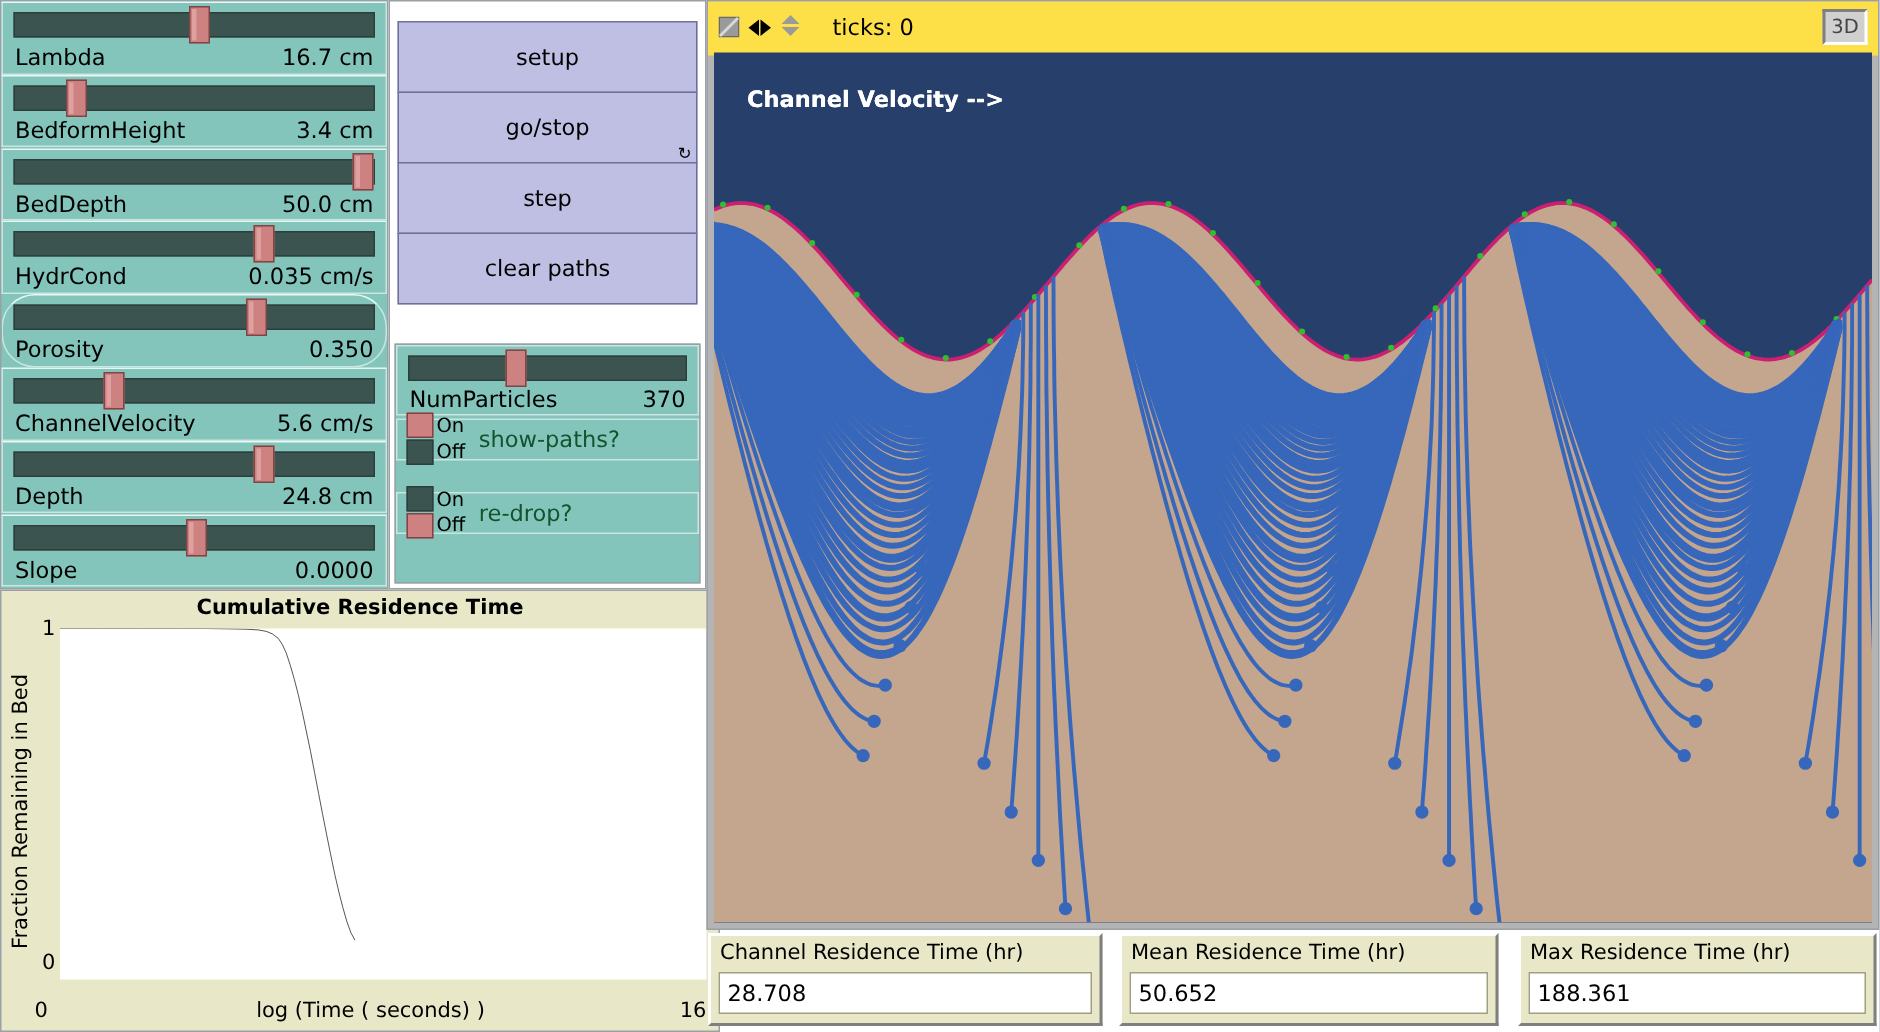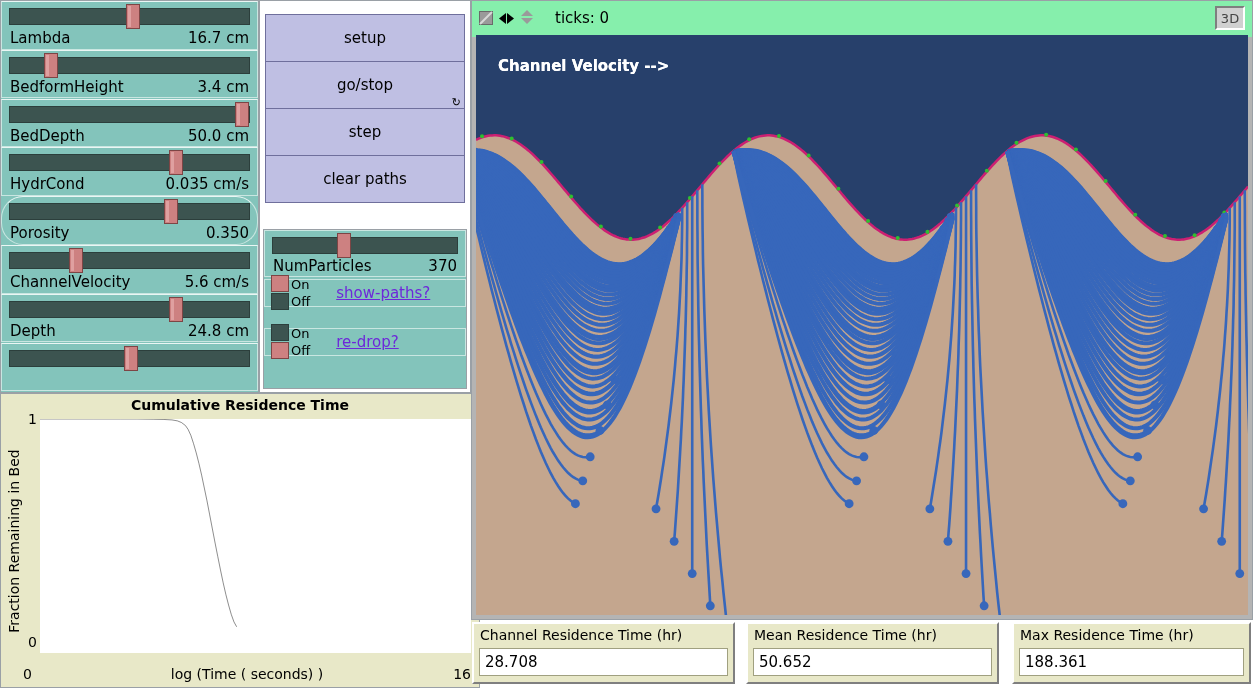--- a/index.html
+++ b/index.html
@@ -54,42 +54,42 @@
   .switch{position:relative;box-sizing:border-box;width:202px;height:28px;
       background:#83c4bb;border:1px solid #c9e6e1;display:flex;align-items:center;}
   .switch .knobcol{position:relative;width:18px;height:36px;margin-left:6px;flex:0 0 auto;}
   .switch .knob{position:absolute;left:0;width:18px;height:17px;box-sizing:border-box;
       background:#3c5450;border:1px solid #2c3f3c;}
   .switch .knob.on{background:#cd8181;border-color:#7d4545;}
   .switch .knob.top{top:0;}
   .switch .knob.bot{top:18px;}
   .switch .onoff{margin-left:2px;display:flex;flex-direction:column;
       font-size:13px;line-height:17px;color:#000;flex:0 0 auto;}
-  .switch .swlabel{margin-left:26px;font-size:15px;color:#6d28d9;text-decoration:underline;}
+  .switch .swlabel{margin-left:9px;font-size:15px;color:#14532d;}
 
   
   #plot{left:0;top:393px;width:480px;height:295px;
       background:#e8e8c8;border:1px solid #9aa0a6;box-sizing:border-box;}
   #plot .ptitle{position:absolute;left:0;right:0;top:3px;text-align:center;
       font-size:14px;font-weight:bold;color:#000;}
   #plot .ylabel{position:absolute;left:2px;top:0;bottom:0;width:22px;
       display:flex;align-items:center;justify-content:center;}
   #plot .ylabel span{transform:rotate(-90deg);white-space:nowrap;font-size:14px;color:#000;}
   #plot .ymax{position:absolute;left:22px;top:17px;width:14px;text-align:right;font-size:14px;color:#000;}
   #plot .ymin{position:absolute;left:22px;bottom:37px;width:14px;text-align:right;font-size:14px;color:#000;}
   #plot .canvas{position:absolute;left:39px;top:25px;right:8px;bottom:34px;background:#fff;}
   #plot .canvas svg{display:block;width:100%;height:100%;}
   #plot .xrow{position:absolute;left:22px;right:8px;bottom:2px;height:22px;
       display:flex;align-items:center;justify-content:space-between;font-size:14px;color:#000;}
   #plot .xrow .xmid{position:absolute;left:0;right:0;text-align:center;}
 
   
   #view-panel{left:471px;top:0;width:782px;height:620px;
       background:#b4b4b4;border:1px solid #9aa0a6;box-sizing:border-box;}
-  #view-toolbar{position:absolute;left:0;top:0;width:100%;height:36px;background:#86efac;}
+  #view-toolbar{position:absolute;left:0;top:0;width:100%;height:36px;background:#fde047;}
   #view-toolbar .tb-icons{position:absolute;left:7px;top:8px;display:flex;align-items:center;gap:5px;}
   #view-toolbar .ticks{position:absolute;left:83px;top:8px;font-size:15px;color:#000;}
   #btn3d{position:absolute;right:7px;top:5px;width:30px;height:24px;box-sizing:border-box;
       background:#d0d0d0;border:2px solid;border-color:#7f7f7f #ffffff #ffffff #7f7f7f;
       display:flex;align-items:center;justify-content:center;font-size:13px;color:#444;cursor:pointer;}
   #view-canvas{position:absolute;left:4px;top:34px;right:4px;bottom:4px;background:#27406b;overflow:hidden;}
   #view-canvas svg{display:block;width:100%;height:100%;}
   #view-label{position:absolute;left:22px;top:22px;font-size:15px;font-weight:bold;color:#fff;
       text-shadow:0 0 0 #fff;}
 
@@ -162,20 +162,24 @@
         <div class="track"></div>
         <div class="handle" style="left:166.89999999999998px"></div>
         <div class="row">
           <span class="name">Depth</span>
           <span class="val">24.8 cm</span>
         </div>
       </div>
       <div class="slider" style="top: 341.6px; position: absolute; left: 0px;">
         <div class="track"></div>
         <div class="handle" style="left:121.5px"></div>
+        <div class="row">
+          <span class="name">Slope</span>
+          <span class="val">0.0000</span>
+        </div>
       </div>
     </div>
 
   <div class="widget" id="button-panel">
       <div class="btn-wrap" style="top: 13px;">
         <div class="btn">
           <span>setup</span>
         </div>
       </div>
       <div class="btn-wrap" style="top: 60px;">

